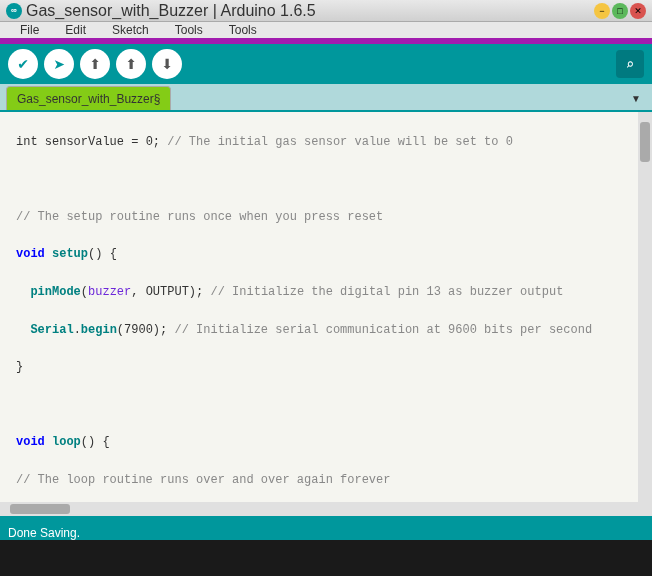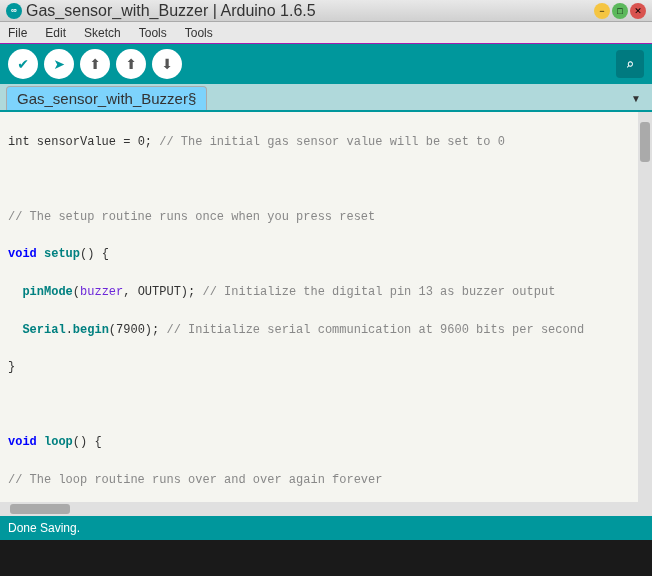--- a/index.html
+++ b/index.html
@@ -62,23 +62,23 @@
     .win-btn-minimize { background: #f5c542; }
     .win-btn-maximize { background: #5cb85c; }
     .win-btn-close { background: #d9534f; }
 
     
     #menu-bar {
       background: #e8e8e8;
       height: 22px;
       display: flex;
       align-items: center;
-      padding: 0 0;
-      border-bottom: 1px solid #a21caf;
-      gap: 2px;
+      padding: 0 12px;
+      border-bottom: 6px solid #a21caf;
+      gap: 10px;
     }
     .menu-item {
       font-family: Arial, sans-serif;
       font-size: 12px;
       color: #333;
       padding: 2px 8px;
       cursor: pointer;
     }
 
     
@@ -124,24 +124,24 @@
     
     #tab-bar {
       background: #b0d9db;
       height: 28px;
       display: flex;
       align-items: flex-end;
       padding: 0 6px;
       border-bottom: 2px solid #00979c;
     }
     #active-tab {
-      background: #7dd3fc;
+      background: #84cc16;
       padding: 4px 10px;
       font-family: Arial, sans-serif;
-      font-size: 15px;
+      font-size: 12px;
       color: #333;
       border-top-left-radius: 4px;
       border-top-right-radius: 4px;
       border: 1px solid #aaa;
       border-bottom: none;
       cursor: pointer;
       height: 24px;
       display: flex;
       align-items: center;
     }
@@ -163,21 +163,21 @@
     #code-container {
       background: #f5f5f0;
       height: 390px;
       overflow: hidden;
       position: relative;
       display: flex;
     }
     #code-content {
       flex: 1;
       overflow: hidden;
-      padding: 2px 8px;
+      padding: 2px 16px;
       font-family: 'Courier New', Courier, monospace;
       font-size: 12px;
       line-height: 1.55;
       color: #333;
       white-space: pre;
     }
     #scrollbar-y {
       width: 14px;
       background: #e0e0e0;
       position: relative;
@@ -218,22 +218,22 @@
       width: 14px;
       height: 14px;
       background: #e0e0e0;
     }
 
     
     #status-bar {
       background: #00979c;
       height: 24px;
       display: flex;
-      align-items: center;
-      padding: 12px 8px;
+      align-items: flex-end;
+      padding: 0 8px;
     }
     #status-text {
       font-family: Arial, sans-serif;
       font-size: 12px;
       color: white;
     }
 
     
     #bottom-area {
       background: #1a1a1a;

